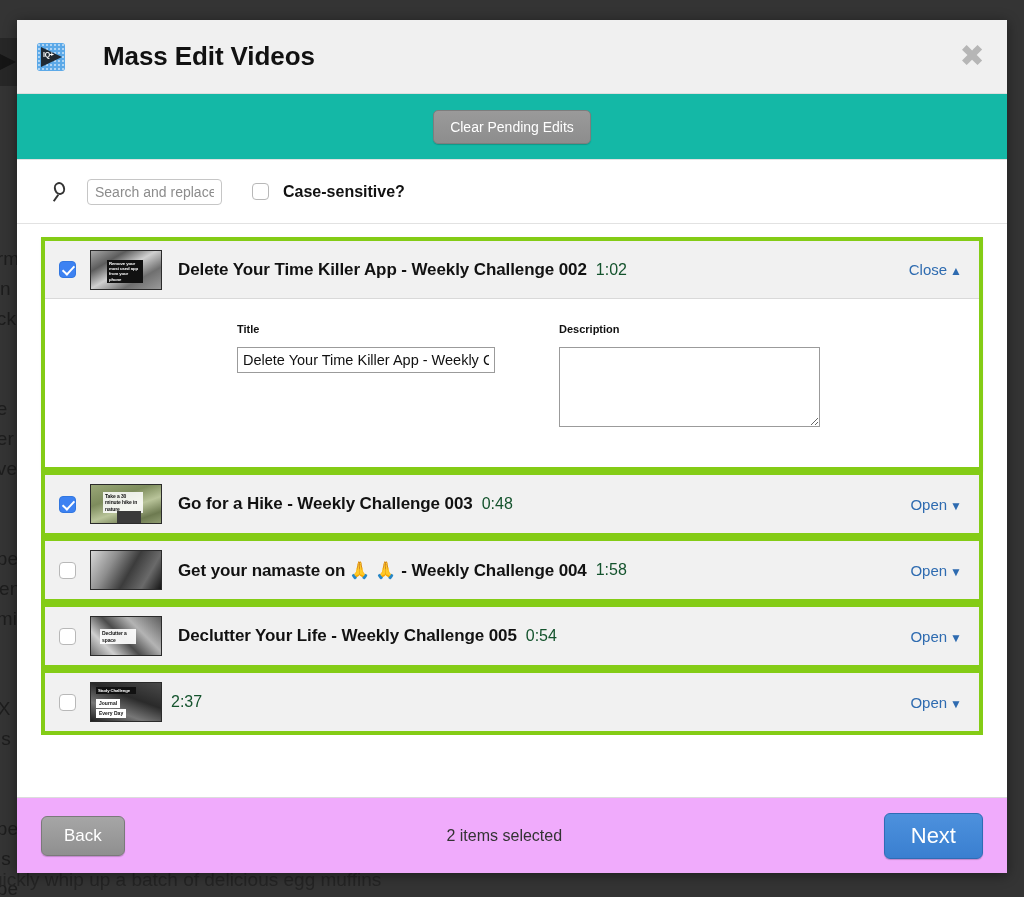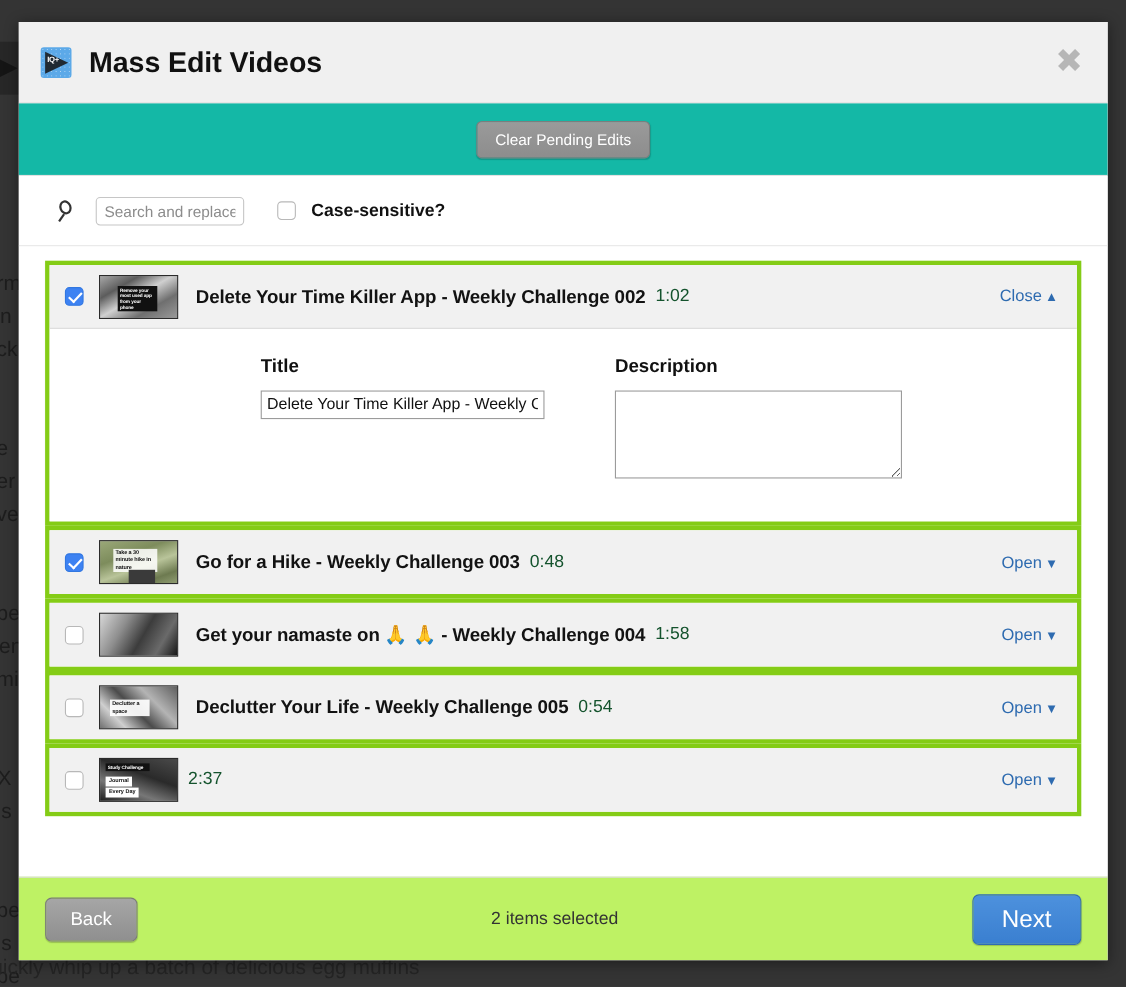--- a/index.html
+++ b/index.html
@@ -69,20 +69,21 @@
 
   
   .modal-header {
     height: 74px;
     background: #f0f0f0;
     border-bottom: 1px solid #dedede;
     display: flex;
     align-items: center;
     padding: 0 22px 0 20px;
     flex: none;
+    gap: 22px;
   }
   .app-icon {
     width: 28px; height: 28px;
     background: #5ca9e8;
     border-radius: 3px;
     position: relative;
     flex: none;
     overflow: hidden;
   }
   .app-icon .dots {
@@ -307,21 +308,21 @@
   
   .card-body {
     background: #fff;
     display: flex;
     padding: 24px 0 34px 0;
     min-height: 168px;
   }
   .field-title { width: 290px; margin-left: 192px; }
   .field-desc  { width: 300px; margin-left: 32px; }
   .field-label {
-    font-size: 17px;
+    font-size: 11px;
     font-weight: bold;
     color: #111;
     margin-bottom: 12px;
   }
   .input-title {
     width: 258px;
     height: 26px;
     border: 1px solid #9b9b9b;
     padding: 0 5px;
     font-size: 14.5px;
@@ -337,21 +338,21 @@
     font-family: "Liberation Sans", sans-serif;
     font-size: 14px;
     outline: none;
     resize: both;
     padding: 4px;
   }
 
   
   .footer {
     height: 76px;
-    background: #bef264;
+    background: #f0abfc;
     border-top: 1px solid #dcdcdc;
     display: flex;
     align-items: center;
     padding: 0 24px;
     flex: none;
   }
   .btn-back {
     background: linear-gradient(#a6a6a6, #8f8f8f);
     border: 1px solid #7a7a7a;
     border-radius: 6px;

